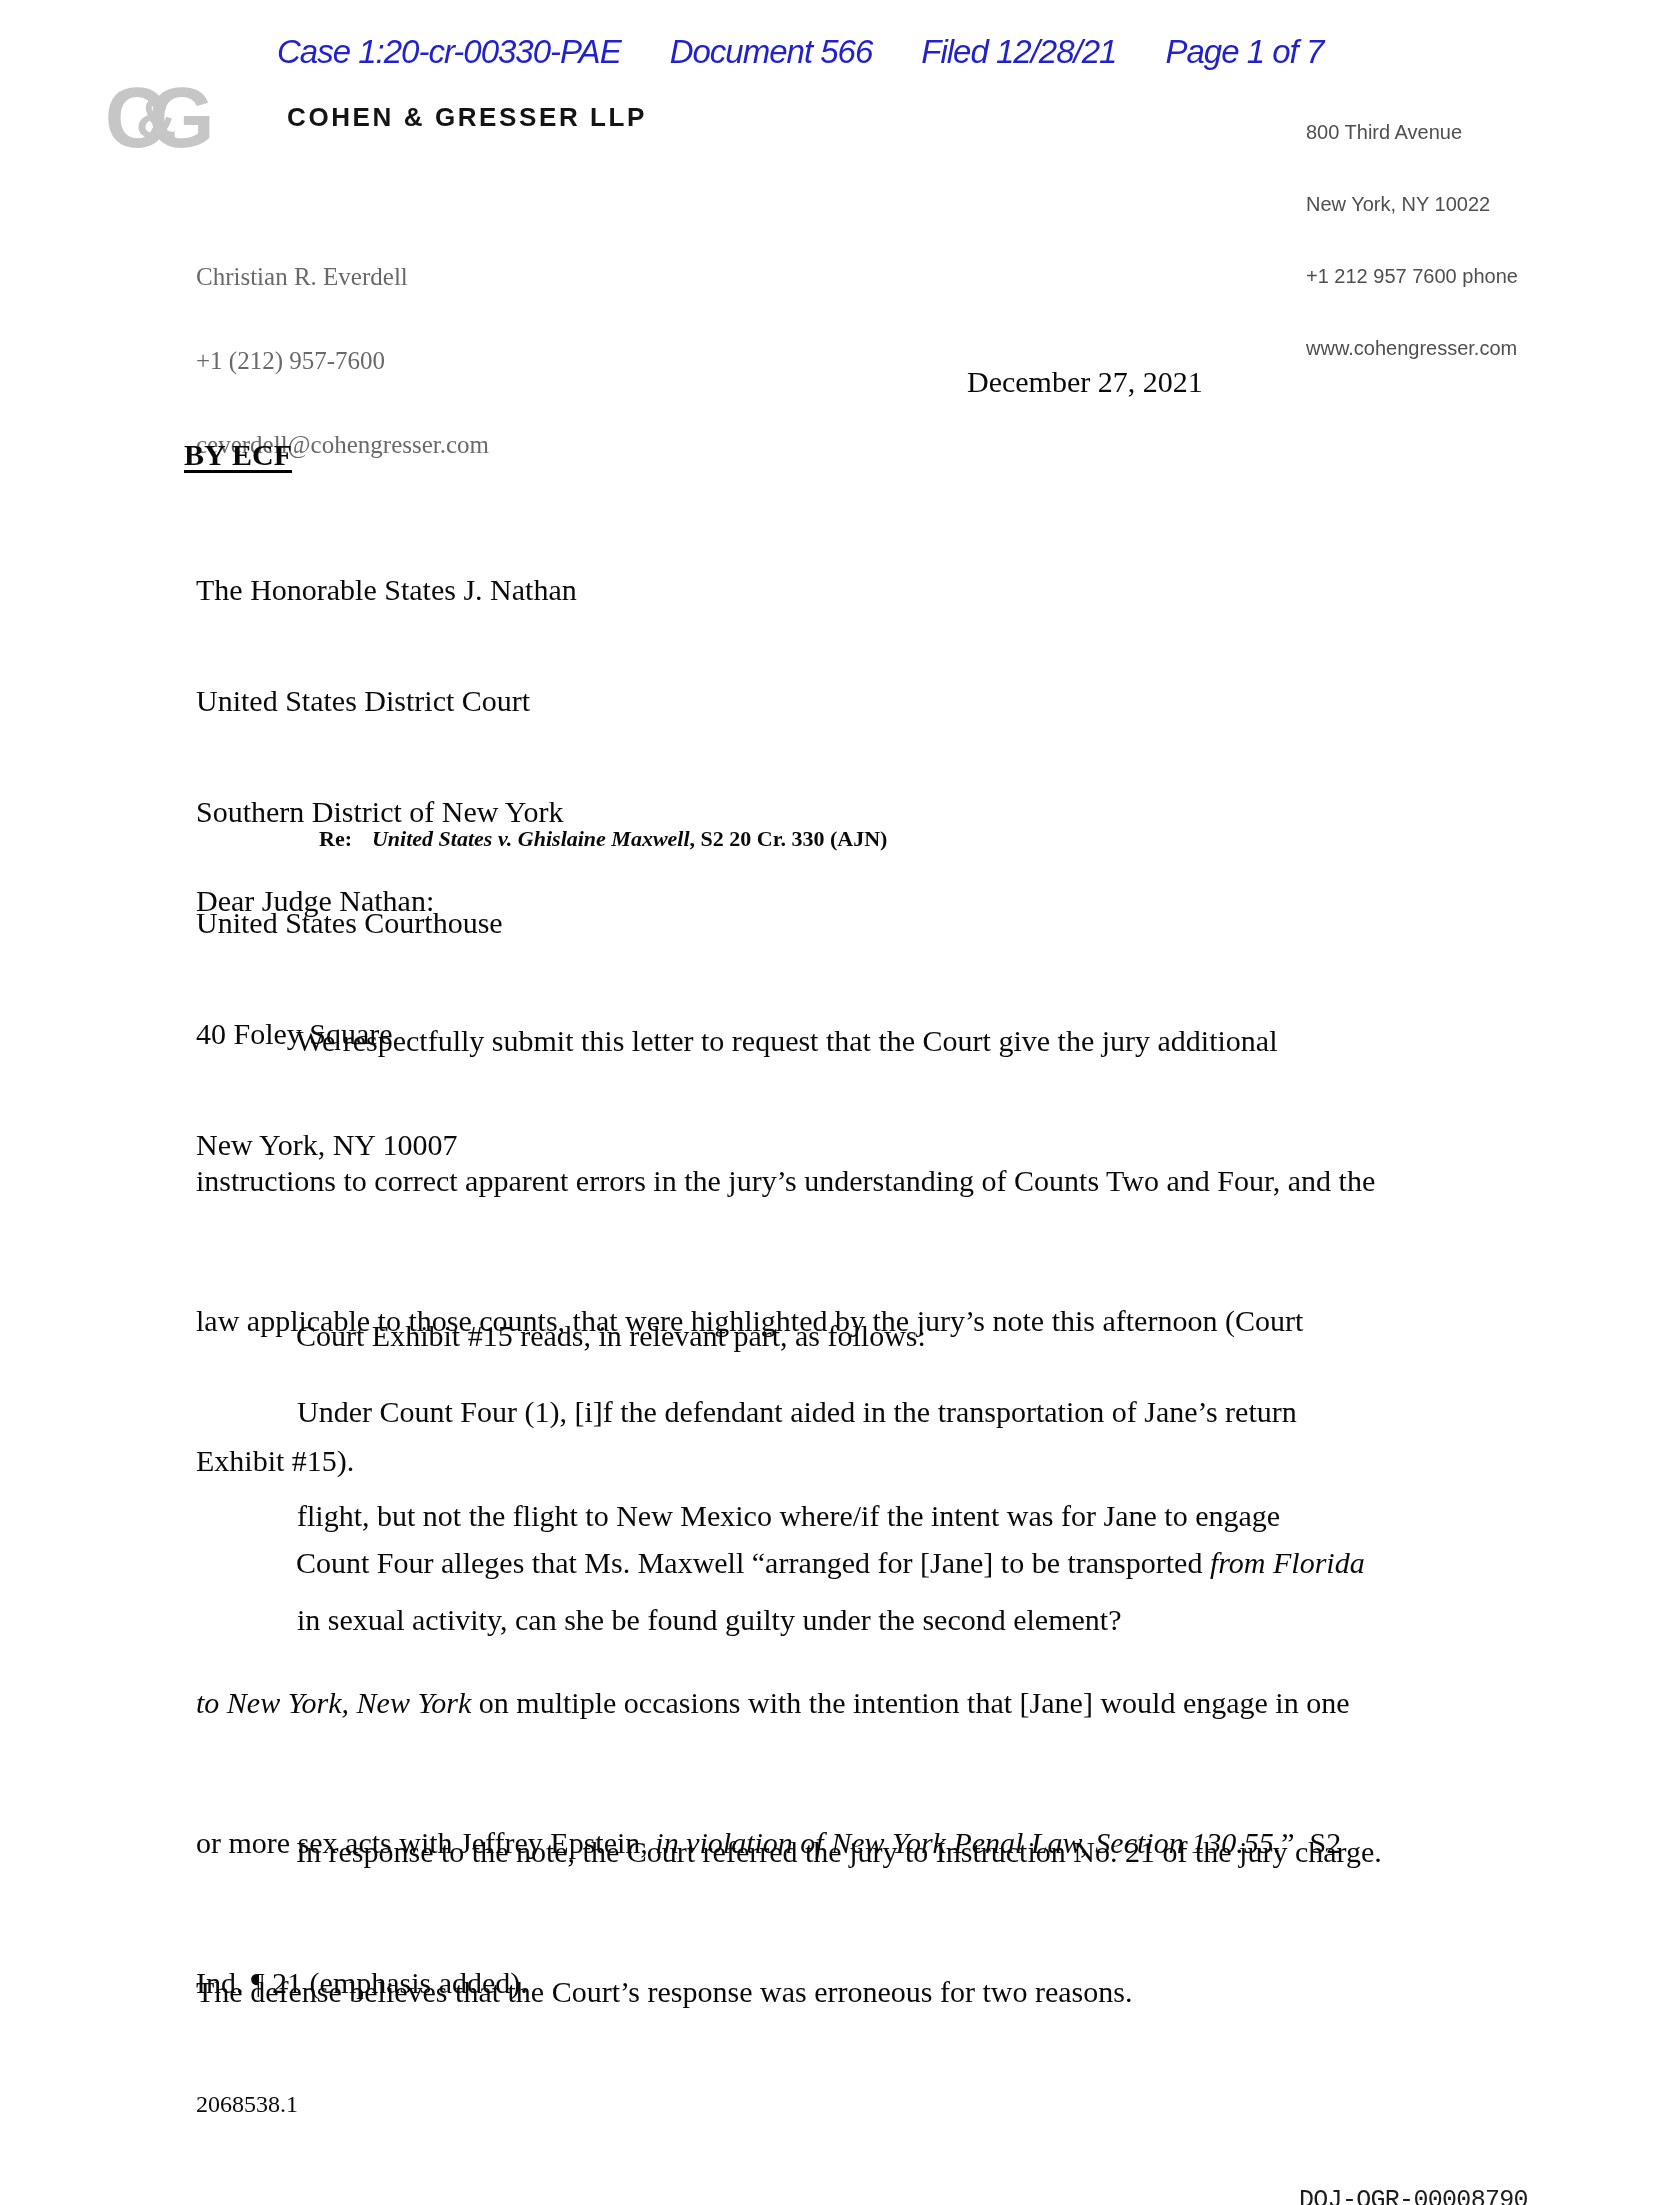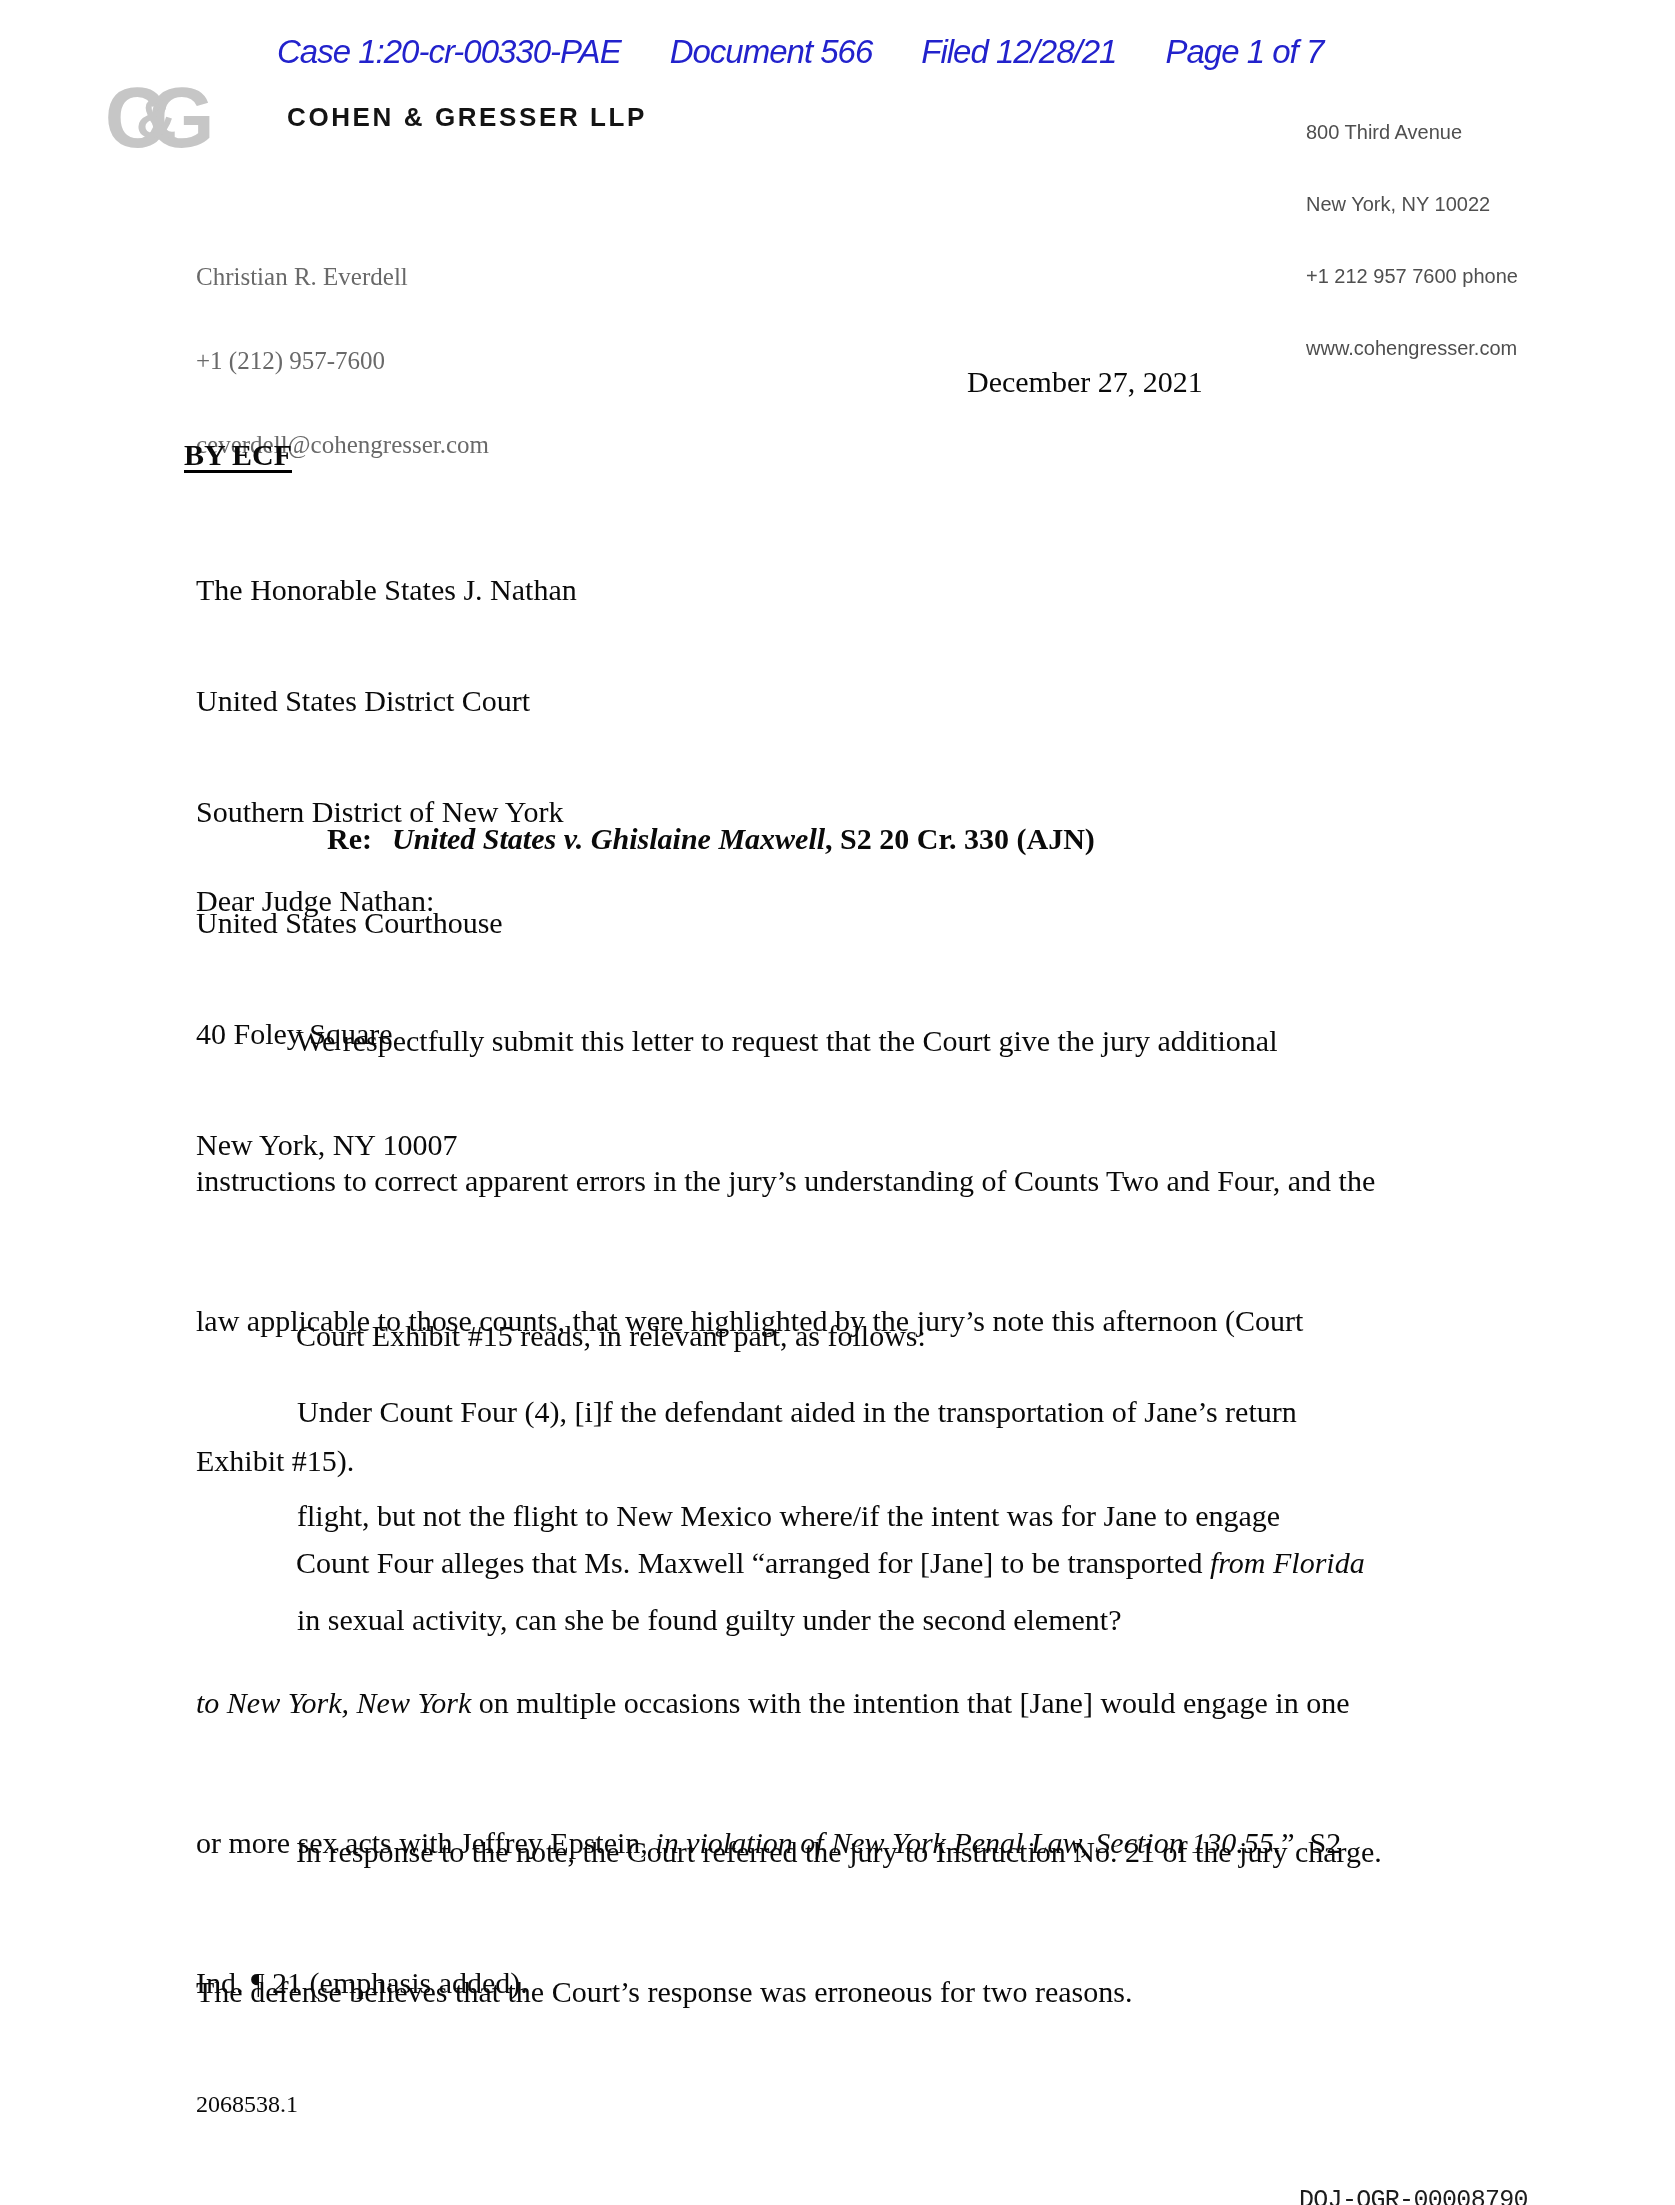--- a/index.html
+++ b/index.html
@@ -56,21 +56,21 @@
   
   .date { left:967px; top:367px; font-size:30px; line-height:30px; white-space:pre; }
   .byecf {
     left:184px; top:440px;
     font-size:30px; line-height:30px; font-weight:bold;
     border-bottom:3.3px solid #000; padding-bottom:0; white-space:pre;
   }
   .recipient { left:196px; top:497px; font-size:30px; line-height:37px; white-space:pre; }
   .re {
     left:297px; top:794px;
-    font-size:30px; line-height:30px; font-weight:bold; white-space:pre;
+    font-size:22px; line-height:30px; font-weight:bold; white-space:pre;
   }
   .re .lbl { margin-right:20px; }
   .re .case { font-style:italic; }
   .dear { left:196px; top:886px; font-size:30px; line-height:30px; white-space:pre; }
 
   .para { font-size:30px; white-space:pre; }
   .dbl .ln { line-height:72px; }
   .sgl .ln { line-height:36px; }
   .ind { padding-left:100px; }
   .it { font-style:italic;margin-top:24px; }
@@ -141,21 +141,21 @@
     <div class="ln">instructions to correct apparent errors in the jury’s understanding of Counts Two and Four, and the</div>
     <div class="ln">law applicable to those counts, that were highlighted by the jury’s note this afternoon (Court</div>
     <div class="ln">Exhibit #15).</div>
   </div>
 
   <div class="abs para dbl p2">
     <div class="ln ind">Court Exhibit #15 reads, in relevant part, as follows:</div>
   </div>
 
   <div class="abs para sgl quote">
-    <div class="ln">Under Count Four (4), [i]f the defendant aided in the transportation of Jane’s return</div>
+    <div class="ln">Under Count Four (1), [i]f the defendant aided in the transportation of Jane’s return</div>
     <div class="ln">flight, but not the flight to New Mexico where/if the intent was for Jane to engage</div>
     <div class="ln">in sexual activity, can she be found guilty under the second element?</div>
   </div>
 
   <div class="abs para dbl p3">
     <div class="ln ind"><span>Count Four alleges that Ms. Maxwell “arranged for [Jane] to be transported </span><span class="it">from Florida</span></div>
     <div class="ln"><span class="it">to New York, New York</span><span> on multiple occasions with the intention that [Jane] would engage in one</span></div>
     <div class="ln"><span>or more sex acts with Jeffrey Epstein, </span><span class="it">in violation of New York Penal Law, Section 130.55.</span><span>”  S2</span></div>
     <div class="ln">Ind. ¶ 21 (emphasis added).</div>
   </div>

